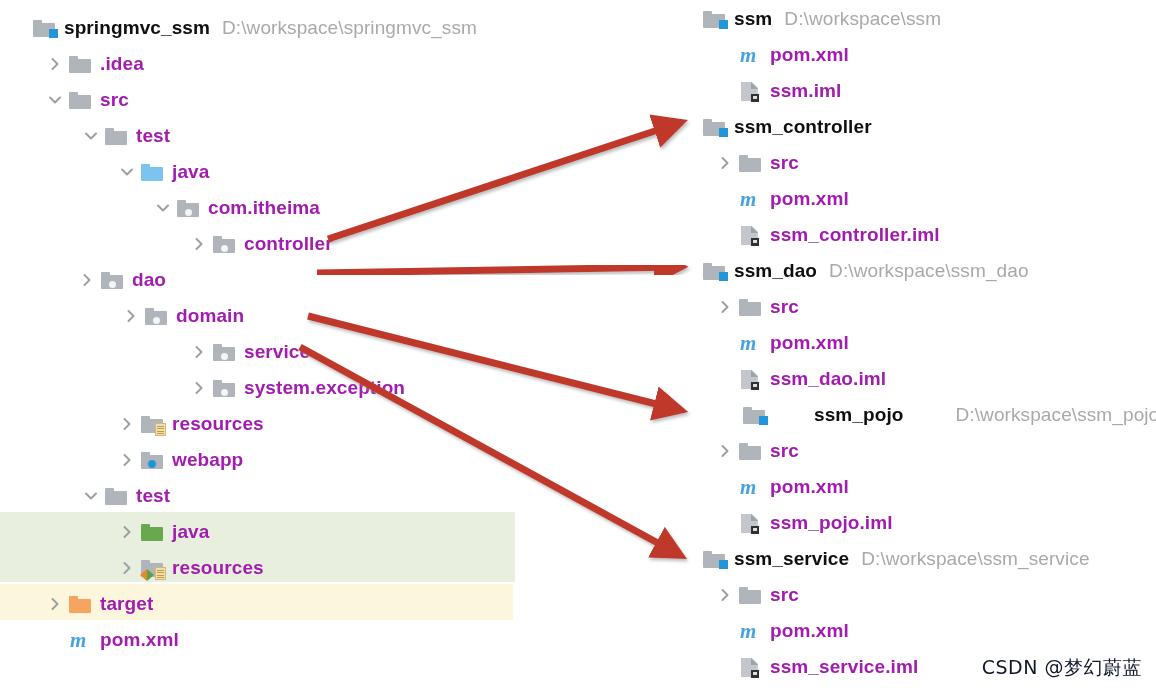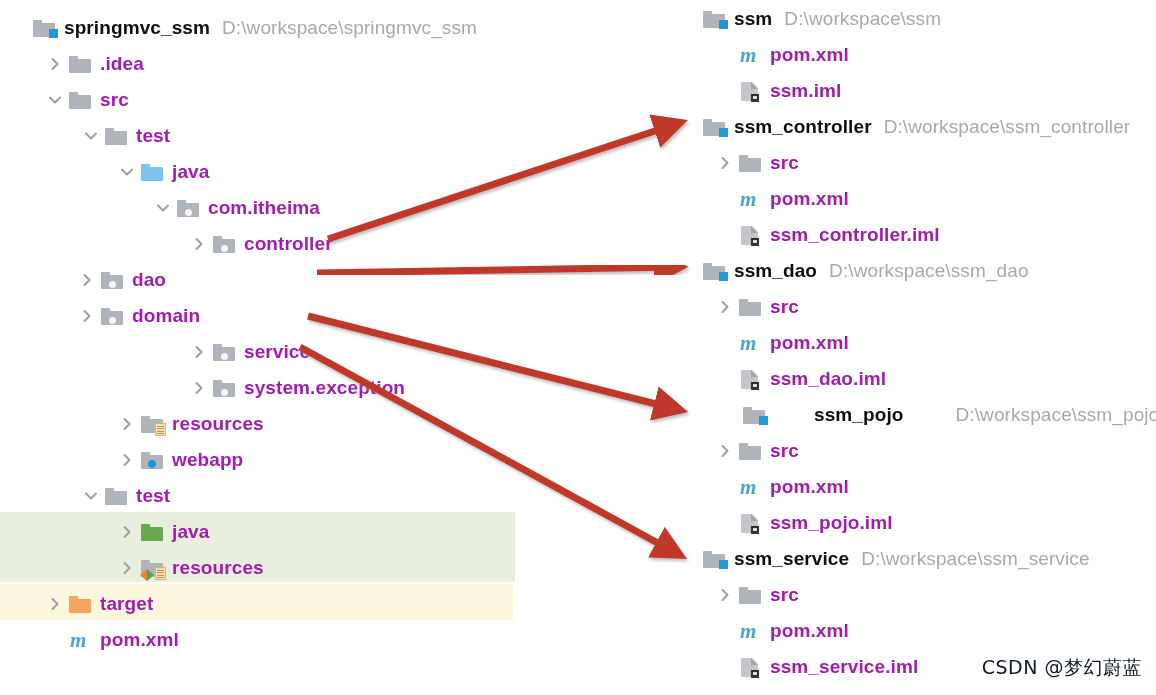--- a/index.html
+++ b/index.html
@@ -217,21 +217,21 @@
       </span>
       <span class="icon">
         <span class="fld gray">
           <span class="tab"></span>
           <span class="body"></span>
           <span class="badge-pkg"></span>
         </span>
       </span>
       <span class="label">dao</span>
     </div>
-    <div class="row" style="top: 298px; padding-left: 76px;">
+    <div class="row" style="top: 298px; padding-left: 120px;">
       <span class="chev">
         <svg width="14" height="14" viewBox="0 0 14 14">
           <path d="M4.5 2 L9.5 7 L4.5 12" stroke="#9aa0a6" stroke-width="2" fill="none" stroke-linecap="round" stroke-linejoin="round"></path>
         </svg>
       </span>
       <span class="icon">
         <span class="fld gray">
           <span class="tab"></span>
           <span class="body"></span>
           <span class="badge-pkg"></span>
@@ -413,21 +413,20 @@
     <div class="row" style="top: 109px; padding-left: 18px;">
       <span class="chev none"></span>
       <span class="icon">
         <span class="fld gray">
           <span class="tab"></span>
           <span class="body"></span>
           <span class="badge-module"></span>
         </span>
       </span>
       <span class="label bold">ssm_controller</span>
-      <span class="path">D:\workspace\ssm_controller</span>
     </div>
     <div class="row" style="top: 145px; padding-left: 54px;">
       <span class="chev">
         <svg width="14" height="14" viewBox="0 0 14 14">
           <path d="M4.5 2 L9.5 7 L4.5 12" stroke="#9aa0a6" stroke-width="2" fill="none" stroke-linecap="round" stroke-linejoin="round"></path>
         </svg>
       </span>
       <span class="icon">
         <span class="fld gray">
           <span class="tab"></span>

